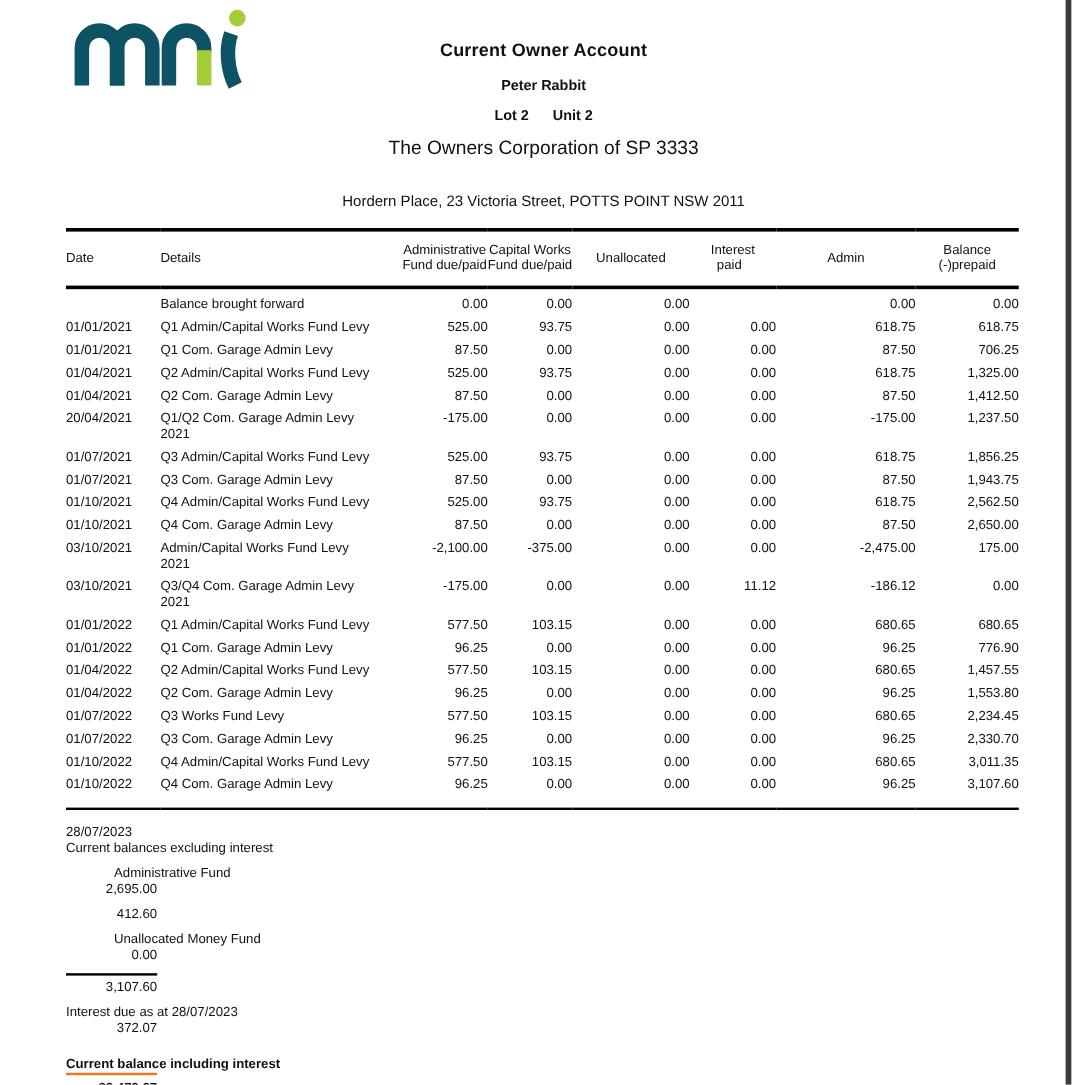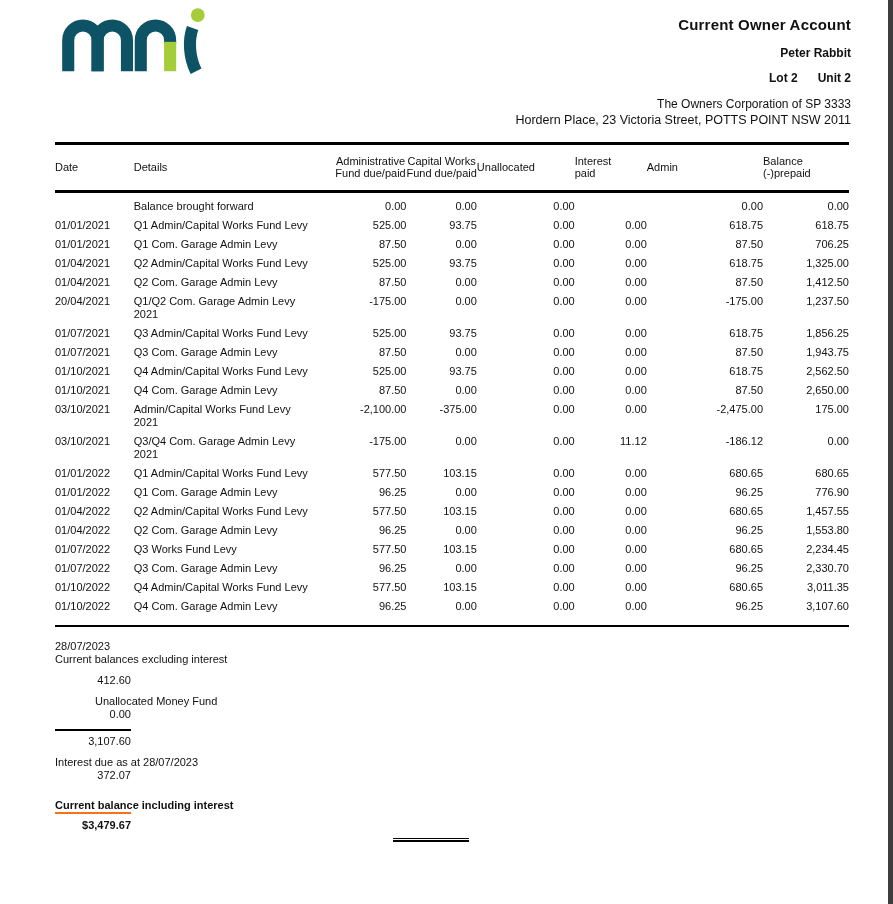--- a/index.html
+++ b/index.html
@@ -14,26 +14,26 @@
   }
   .right-edge {
     position:absolute; top:0; right:0;
     width:5px; height:904px;
     background:#3d3d3d;
   }
   .page { padding:0 42px 0 55px; position:relative; }
 
   
   .logo { position:absolute; left:57px; top:6px; }
-  .head-center { text-align:right; padding-top:16px; }
+  .head-center { text-align:center; padding-top:34px; }
   .title { font-size:15px; font-weight:bold; margin-bottom:13px; letter-spacing:.2px; }
   .owner { font-size:12px; font-weight:bold; margin-bottom:11px; }
   .lot-unit { font-size:12px; font-weight:bold; margin-bottom:12px; }
   .lot-unit .lot { margin-right:20px; }
-  .corp { font-size:12px; margin-bottom:2px; }
+  .corp { font-size:16px; margin-bottom:28px; }
   .address { font-size:12.5px; margin-bottom:13px; }
   .purchased { font-size:12.5px; }
   .purchased .gap { display:inline-block; width:22px; }
   .purchased .gap2 { display:inline-block; width:8px; }
 
   
   table {
     margin-top:15px;
     width:794px;
     border-collapse:collapse;
@@ -45,21 +45,21 @@
     border-bottom:3px solid #000;
     font-weight:normal;
     padding:10px 0 11px;
     vertical-align:middle;
     line-height:12px;
     white-space:nowrap;
   }
   thead th span { display:block; }
   th.h-left { text-align:left; }
   th.h-center { text-align:center; overflow:visible; }
-  th.h-right { text-align:left; }
+  th.h-right { text-align:center; }
   tbody td { padding:3px 0; vertical-align:top; line-height:13px; }
   tbody tr:first-child td { padding-top:7px; }
   tbody tr:last-child td { padding-bottom:12px; }
   td.td-num { text-align:right; white-space:nowrap; }
   td .line2 { display:block; }
 
   
   .summary { margin-top:13px; font-size:11px; }
   .s-row { display:flex; line-height:13px; margin-bottom:8px;flex-direction:column; }
   .s-date { width:80px; flex:none; }
@@ -350,20 +350,25 @@
   </table>
 
   <div class="summary">
     <div class="s-row">
       <span class="s-date">28/07/2023</span>
       <span class="s-label">Current balances excluding interest</span>
       <span class="s-value"></span>
     </div>
     <div class="s-row">
       <span class="s-date"></span>
+      <span class="s-label indent">Administrative Fund</span>
+      <span class="s-value">2,695.00</span>
+    </div>
+    <div class="s-row">
+      <span class="s-date"></span>
       <span class="s-value">412.60</span>
     </div>
     <div class="s-row">
       <span class="s-date"></span>
       <span class="s-label indent">Unallocated Money Fund</span>
       <span class="s-value">0.00</span>
     </div>
     <div class="s-row subtotal">
       <span class="s-date"></span>
       <span class="s-label"></span>

